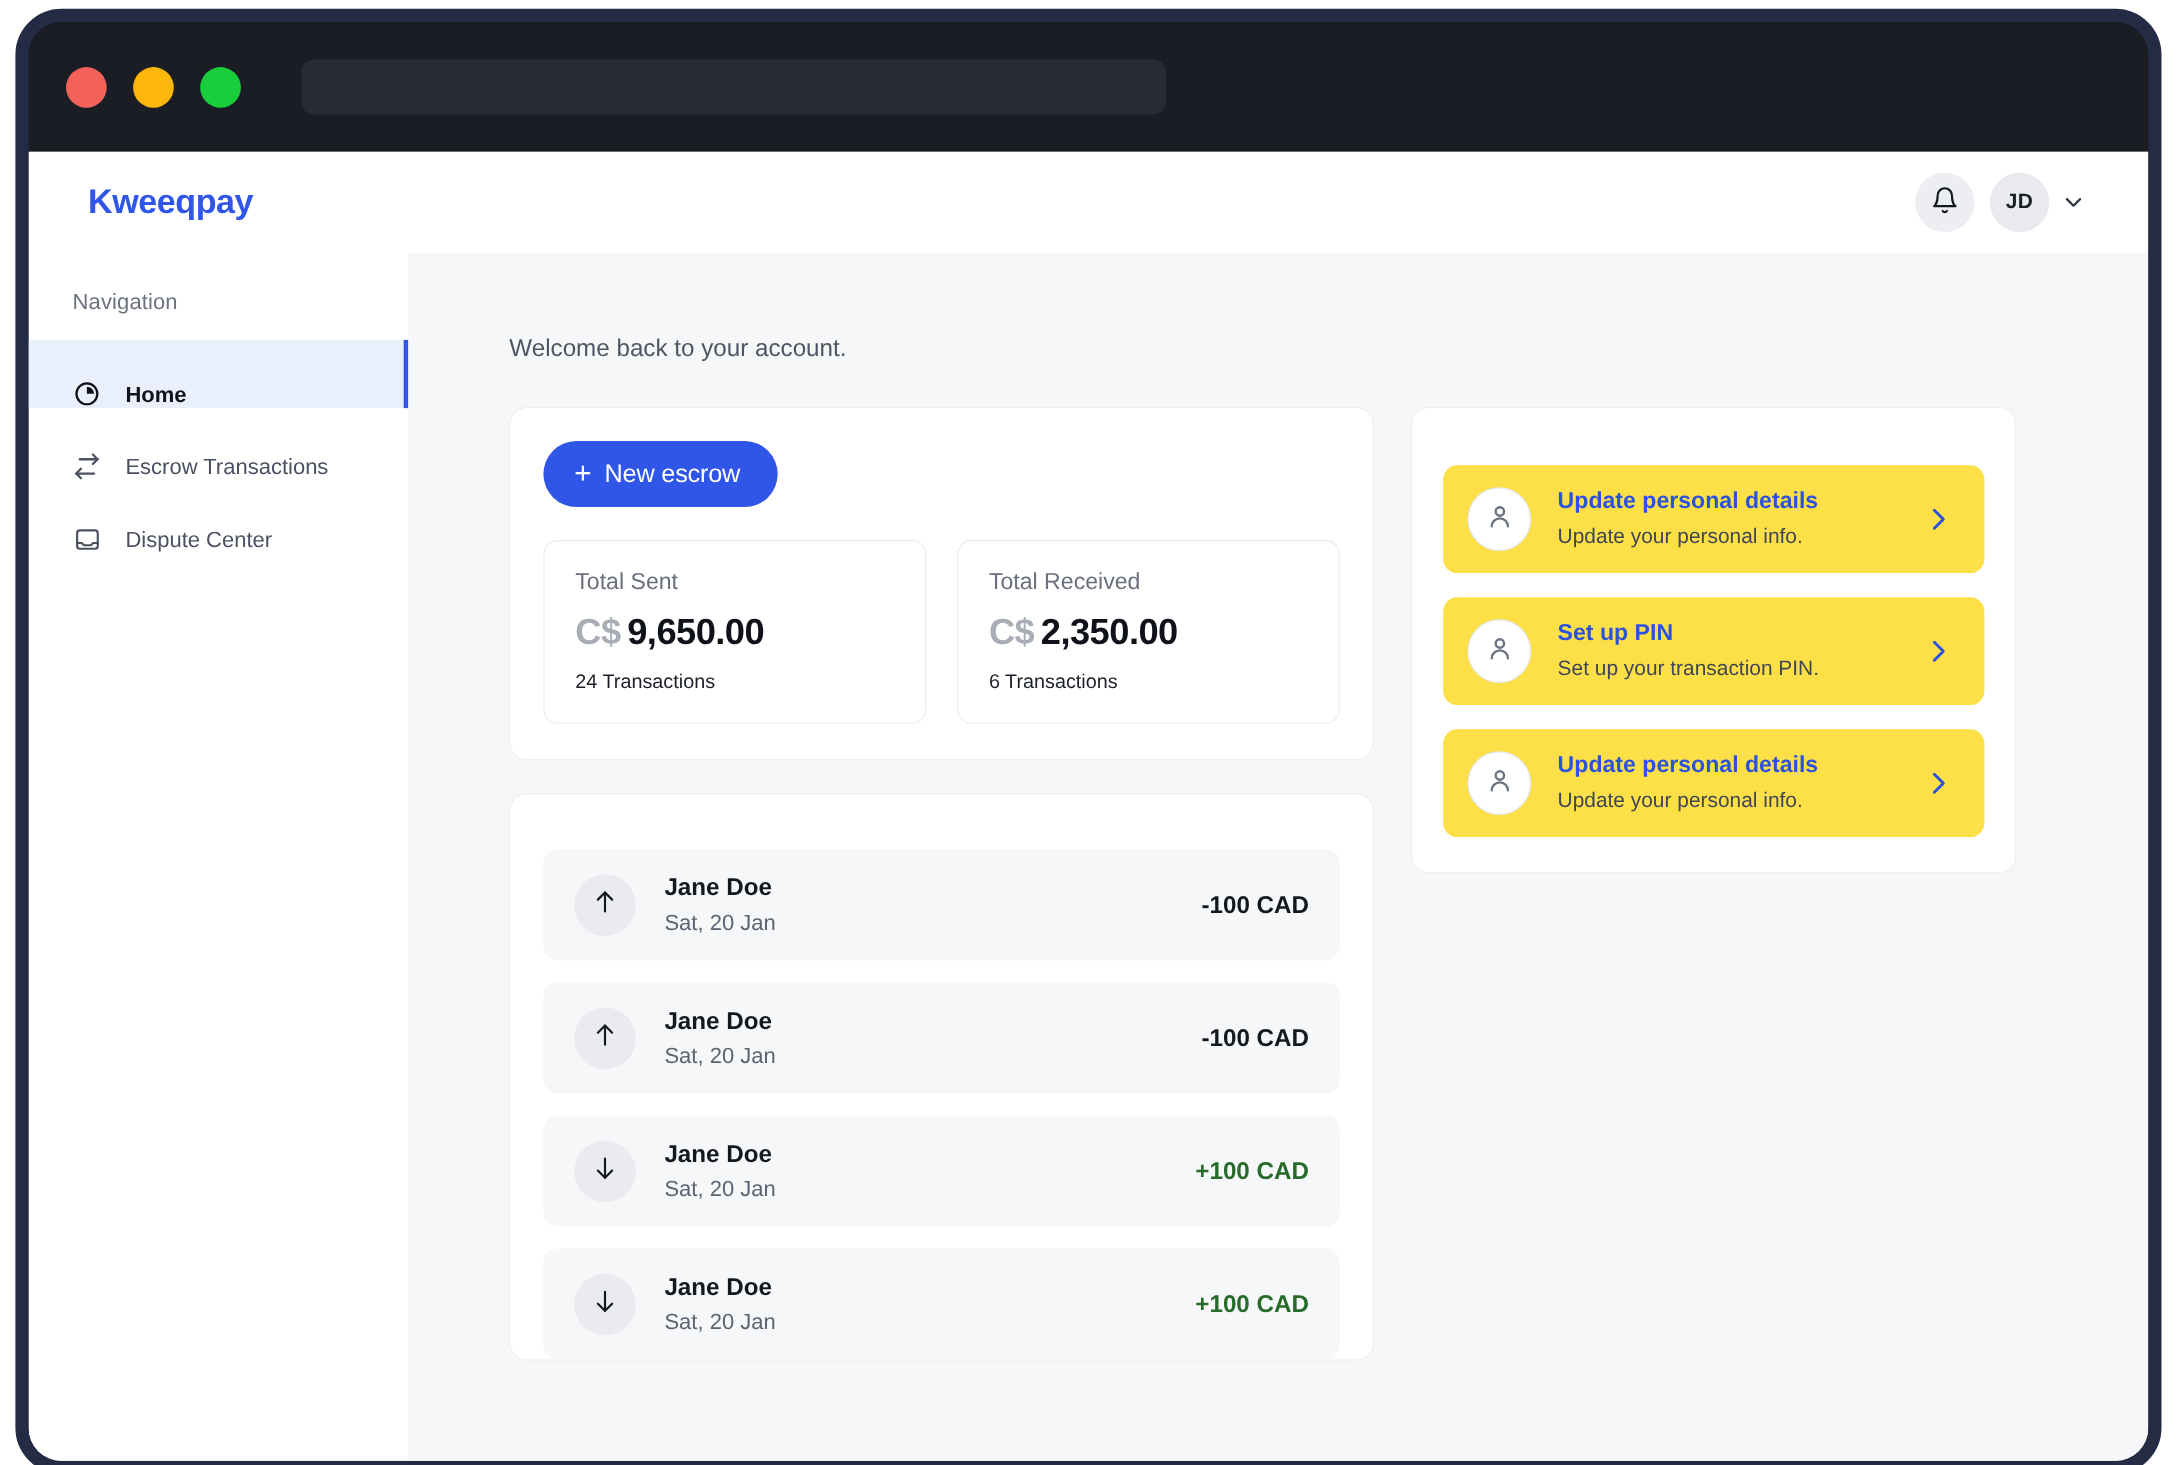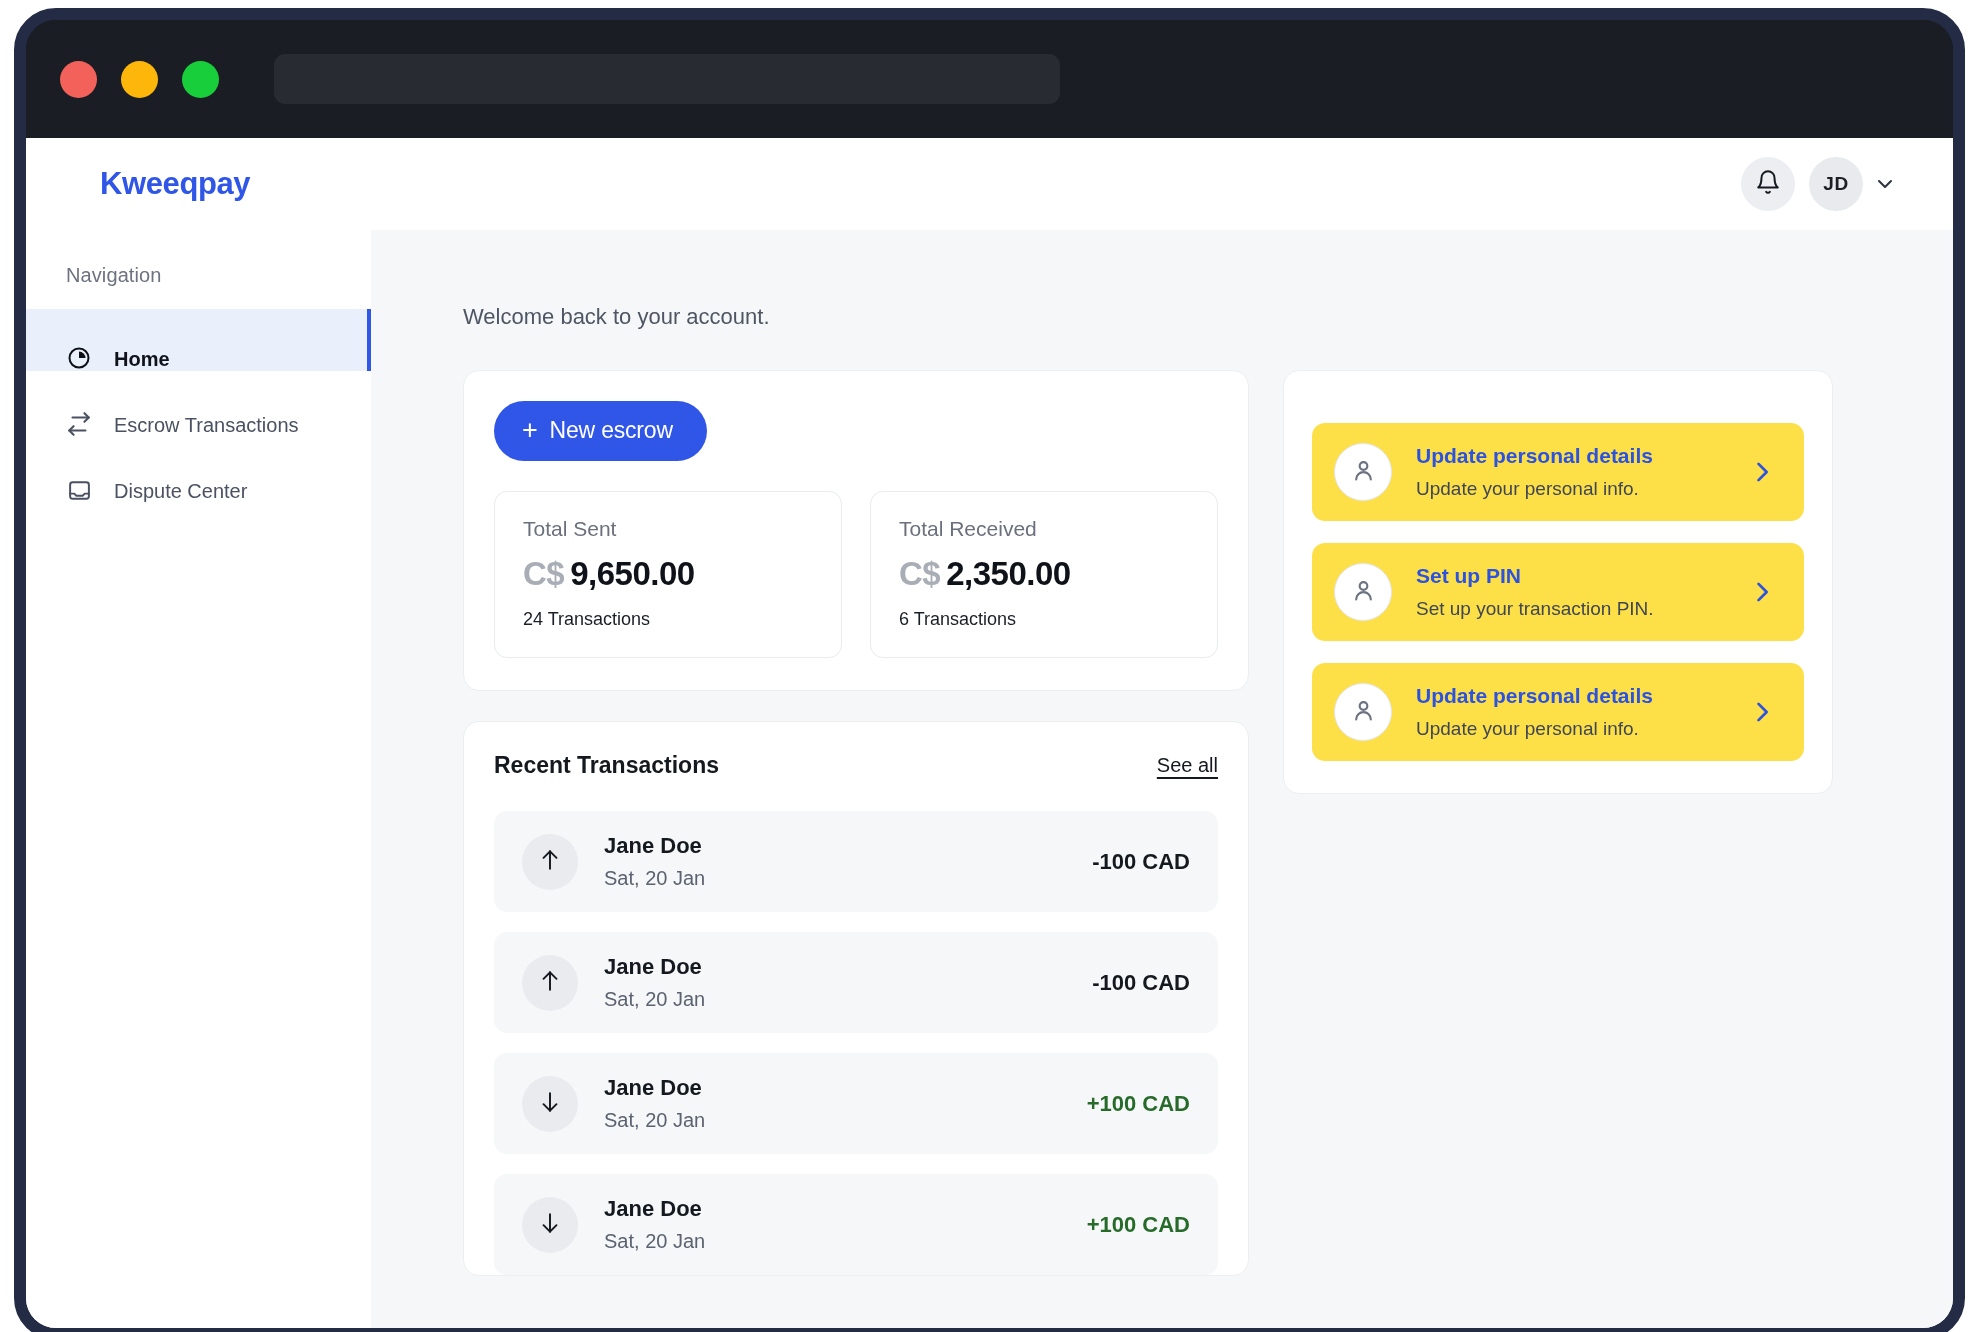--- a/index.html
+++ b/index.html
@@ -55,21 +55,21 @@
     flex-direction: column;
   }
 
   
   #app-bar {
     height: 92px;
     background: #ffffff;
     display: flex;
     align-items: center;
     flex: 0 0 92px;
-    padding: 0 52px 0 60px;
+    padding: 0 52px 0 40px;
   }
   #brand-logo {
     font-size: 31px;
     font-weight: bold;
     color: #3056e8;
     letter-spacing: -0.4px;
     padding-left: 14px;
   }
   #app-bar-spacer { flex: 1; }
   #app-bar-actions { display: flex; align-items: center; gap: 14px; }
@@ -364,24 +364,20 @@
                   <div class="stat-label">Total Received</div>
                   <div class="stat-amount">
                     <span class="cur">C$</span><span>2,350.00</span>
                   </div>
                   <div class="stat-count">6 Transactions</div>
                 </div>
               </div>
             </div>
 
             <div class="card" id="tx-card">
-              <div id="tx-head">
-                <div id="tx-title">Recent Transactions</div>
-                <a id="tx-seeall" href="#">See all</a>
-              </div>
 
               <div class="tx-row">
                 <div class="tx-ava">
                   <span>
                     <svg width="26" height="26" viewBox="0 0 24 24" fill="none" stroke="#14181f" stroke-width="1.8" stroke-linecap="round" stroke-linejoin="round">
                       <line x1="12" y1="20" x2="12" y2="4"></line>
                         <polyline points="6 10 12 4 18 10"></polyline>
                     </svg>
                   </span>
                 </div>

